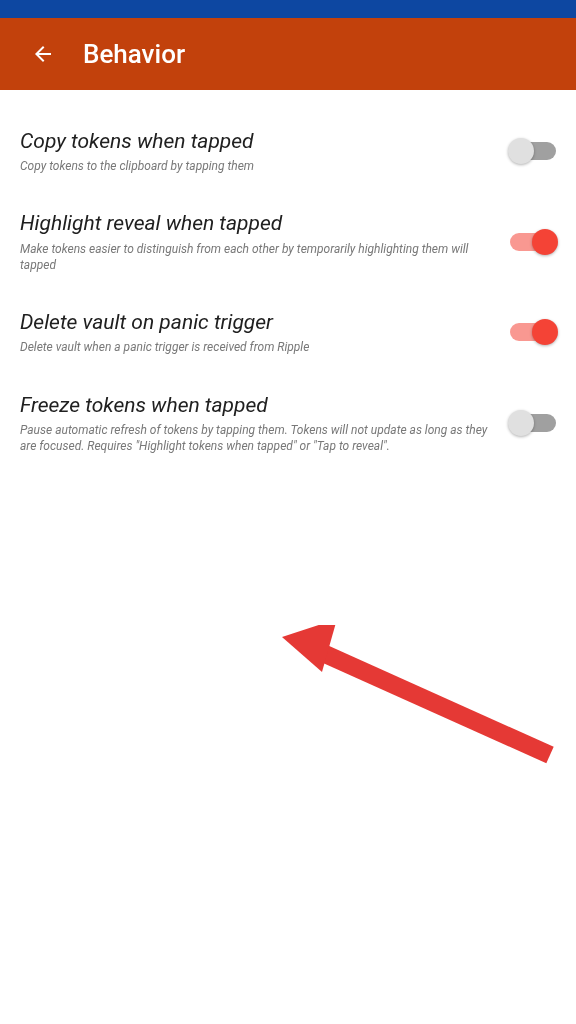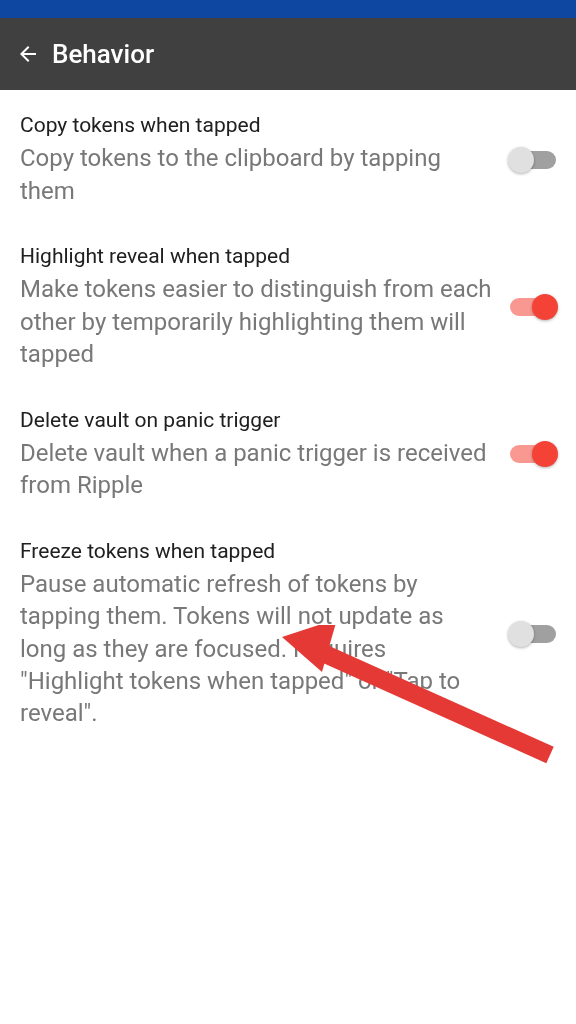--- a/index.html
+++ b/index.html
@@ -21,25 +21,25 @@
       display: flex;
       justify-content: flex-end;
       align-items: center;
       padding: 0 16px;
       gap: 4px;
       color: rgba(255,255,255,0.5);
       font-size: 11px;
     }
     .app-bar {
       height: 72px;
-      background: #404040;
+      background: #c2410c;
       display: flex;
       align-items: center;
-      padding: 0 16px;
-      gap: 12px;
+      padding: 0 31px;
+      gap: 28px;
     }
     .back-arrow {
       width: 24px;
       height: 24px;
       color: white;
       display: flex;
       align-items: center;
       justify-content: center;
       cursor: pointer;
     }
@@ -47,41 +47,42 @@
       width: 26px;
       height: 26px;
       fill: white;
     }
     .app-title {
       color: white;
       font-size: 26px;
       font-weight: 500;
     }
     .settings-list {
-      padding-top: 4px;
+      padding-top: 20px;
+      font-style: italic;
     }
     .setting-item {
       display: flex;
       align-items: center;
       padding: 18px 20px 18px 20px;
       justify-content: space-between;
       gap: 16px;
     }
     .setting-text {
       flex: 1;
     }
     .setting-title {
       font-size: 21px;
       color: #202020;
       font-weight: 400;
       margin-bottom: 3px;
       line-height: 1.3;
     }
     .setting-description {
-      font-size: 24px;
+      font-size: 12px;
       color: #787878;
       line-height: 1.35;
     }
     .toggle {
       width: 46px;
       height: 18px;
       border-radius: 10px;
       position: relative;
       flex-shrink: 0;
     }

